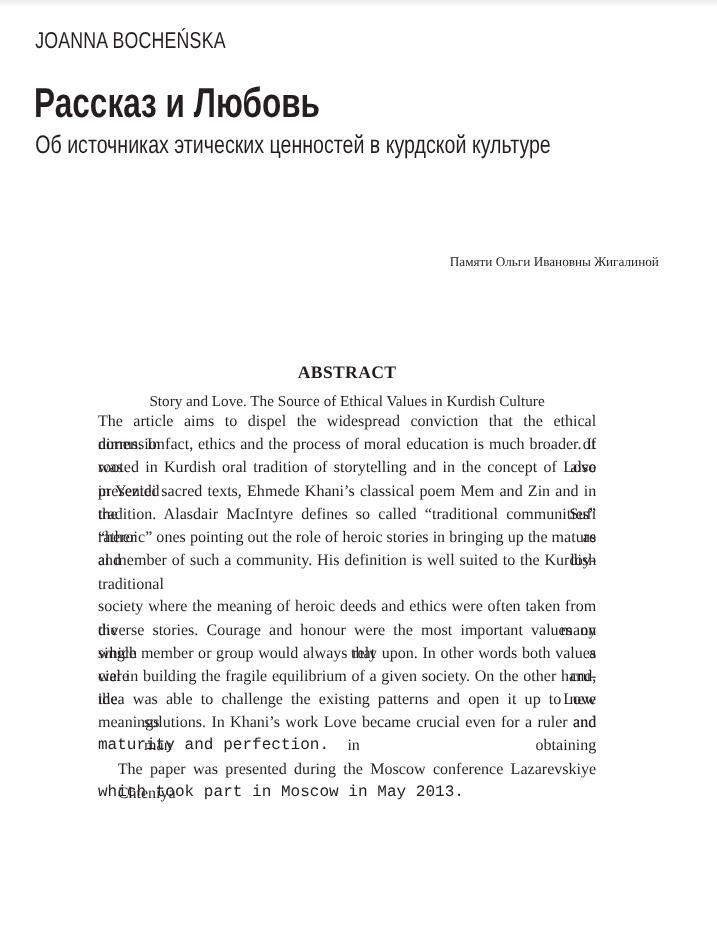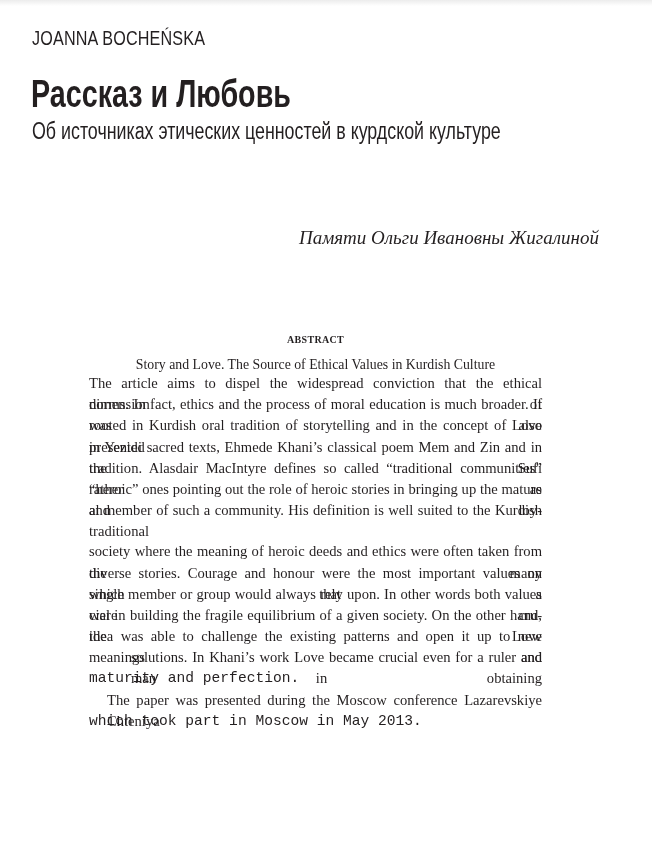--- a/index.html
+++ b/index.html
@@ -47,38 +47,37 @@
       top: 117px;
       font-size: 23px;
       line-height: 28px;
       transform: scaleX(0.775);
     }
     .dedication {
       position: absolute;
       right: 53px;
       top: 228px;
       font-family: "Liberation Serif", serif;
-      font-style: italic;
-      font-size: 19px;
+      font-size: 12px;
       line-height: 20px;
       white-space: nowrap;
     }
     .abstract {
       position: absolute;
       left: 89px;
       top: 330px;
       width: 453px;
       font-family: "Liberation Serif", serif;
       font-size: 14.6px;
       color: #231f20;
     }
     .abstract-heading {
       text-align: center;
       font-weight: bold;
-      font-size: 10px;
+      font-size: 16px;
       line-height: 20px;
       margin: 0 0 6px 0;
       letter-spacing: 0.3px;
     }
     .abstract-subheading {
       text-align: center;
       font-weight: normal;
       font-size: 13.8px;
       line-height: 17px;
       margin: 0 0 0 0;

